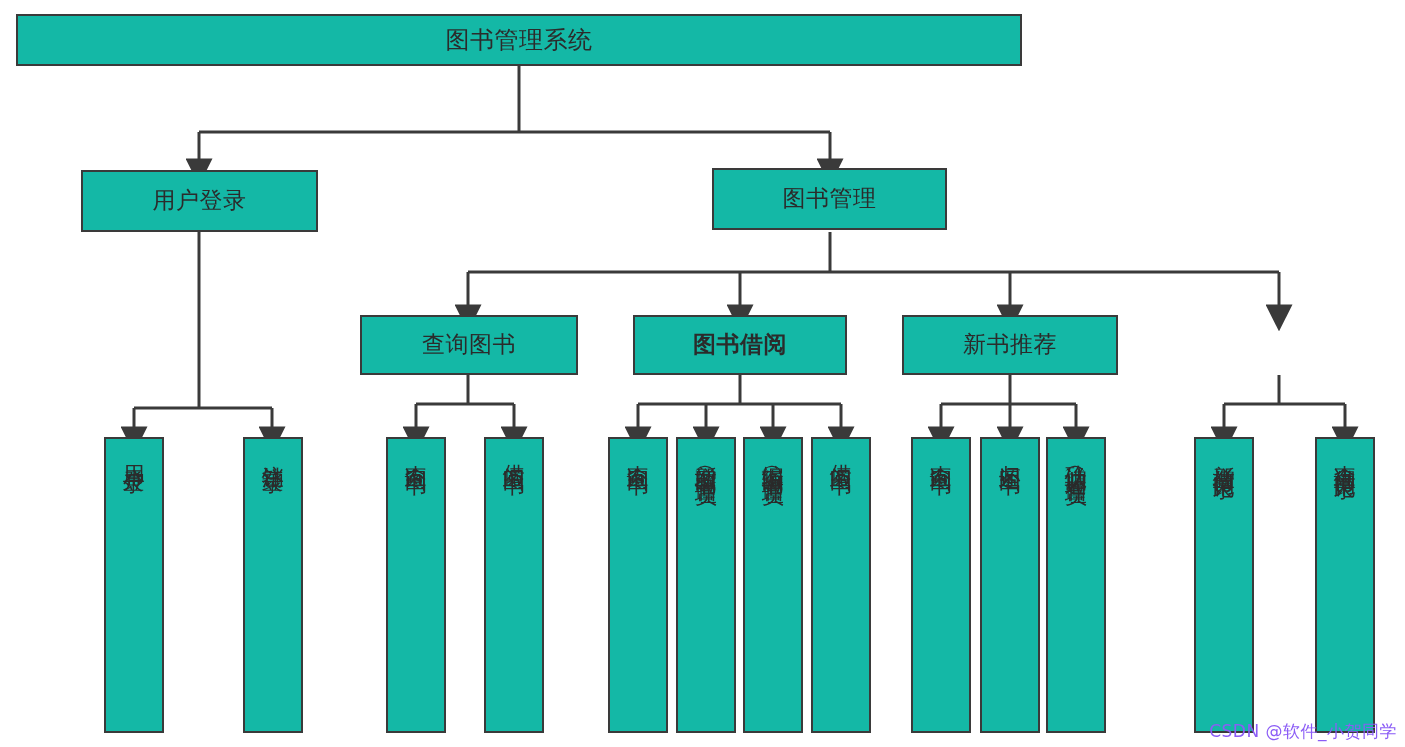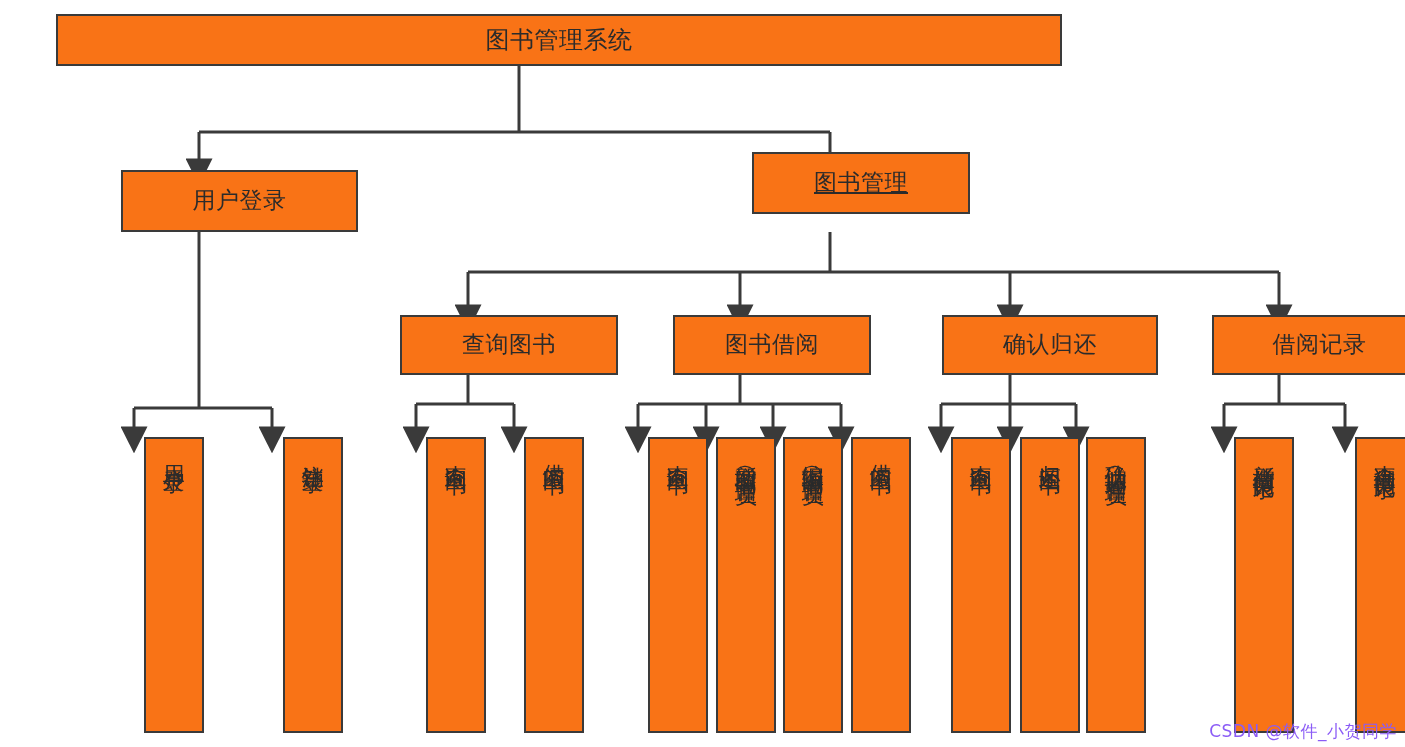--- a/index.html
+++ b/index.html
@@ -20,26 +20,25 @@
     left: 0;
     top: 0;
     width: 1405px;
     height: 747px;
     pointer-events: none;
   }
   .node {
     position: absolute;
     box-sizing: border-box;
     border: 2.5px solid #3a3a3a;
-    background: #f97316;
+    background: #14b8a6;
     display: flex;
     align-items: center;
     justify-content: center;
     color: #2b2b2b;
-    margin-left: 40px;
   }
   .node .label {
     display: block;
     text-align: center;
     line-height: 1.12;
     letter-spacing: 0.5px;
   }
   
   .node.horiz .label {
     font-size: 23px;
@@ -128,39 +127,36 @@
   </svg>
 
   <div class="node horiz root" style="left:16px; top:14px; width:1006px; height:52px;">
     <span class="label">图书管理系统</span>
   </div>
 
   <div class="node horiz" style="left:81px; top:170px; width:237px; height:62px;">
     <span class="label">用户登录</span>
   </div>
 
-  <div class="node horiz" style="left:712px; top:152px; width:218px; height:62px;text-decoration:underline;">
+  <div class="node horiz" style="left:712px; top:168px; width:235px; height:62px;">
     <span class="label">图书管理</span>
   </div>
 
   <div class="node horiz" style="left:360px; top:315px; width:218px; height:60px;">
     <span class="label">查询图书</span>
   </div>
 
-  <div class="node horiz" style="left:633px; top:315px; width:198px; height:60px;">
+  <div class="node horiz" style="left:633px; top:315px; width:214px; height:60px;font-weight:bold;">
     <span class="label">图书借阅</span>
   </div>
 
   <div class="node horiz" style="left:902px; top:315px; width:216px; height:60px;">
-    <span class="label">确认归还</span>
-  </div>
-
-  <div class="node horiz" style="left:1172px; top:315px; width:215px; height:60px;">
-    <span class="label">借阅记录</span>
-  </div>
+    <span class="label">新书推荐</span>
+  </div>
+
 
   <div class="node leaf" style="left:104px; top:437px; width:60px; height:296px;">
     <span class="label">用户登录</span>
   </div>
 
   <div class="node leaf" style="left:243px; top:437px; width:60px; height:296px;">
     <span class="label">注销登录</span>
   </div>
 
   <div class="node leaf" style="left:386px; top:437px; width:60px; height:296px;">

